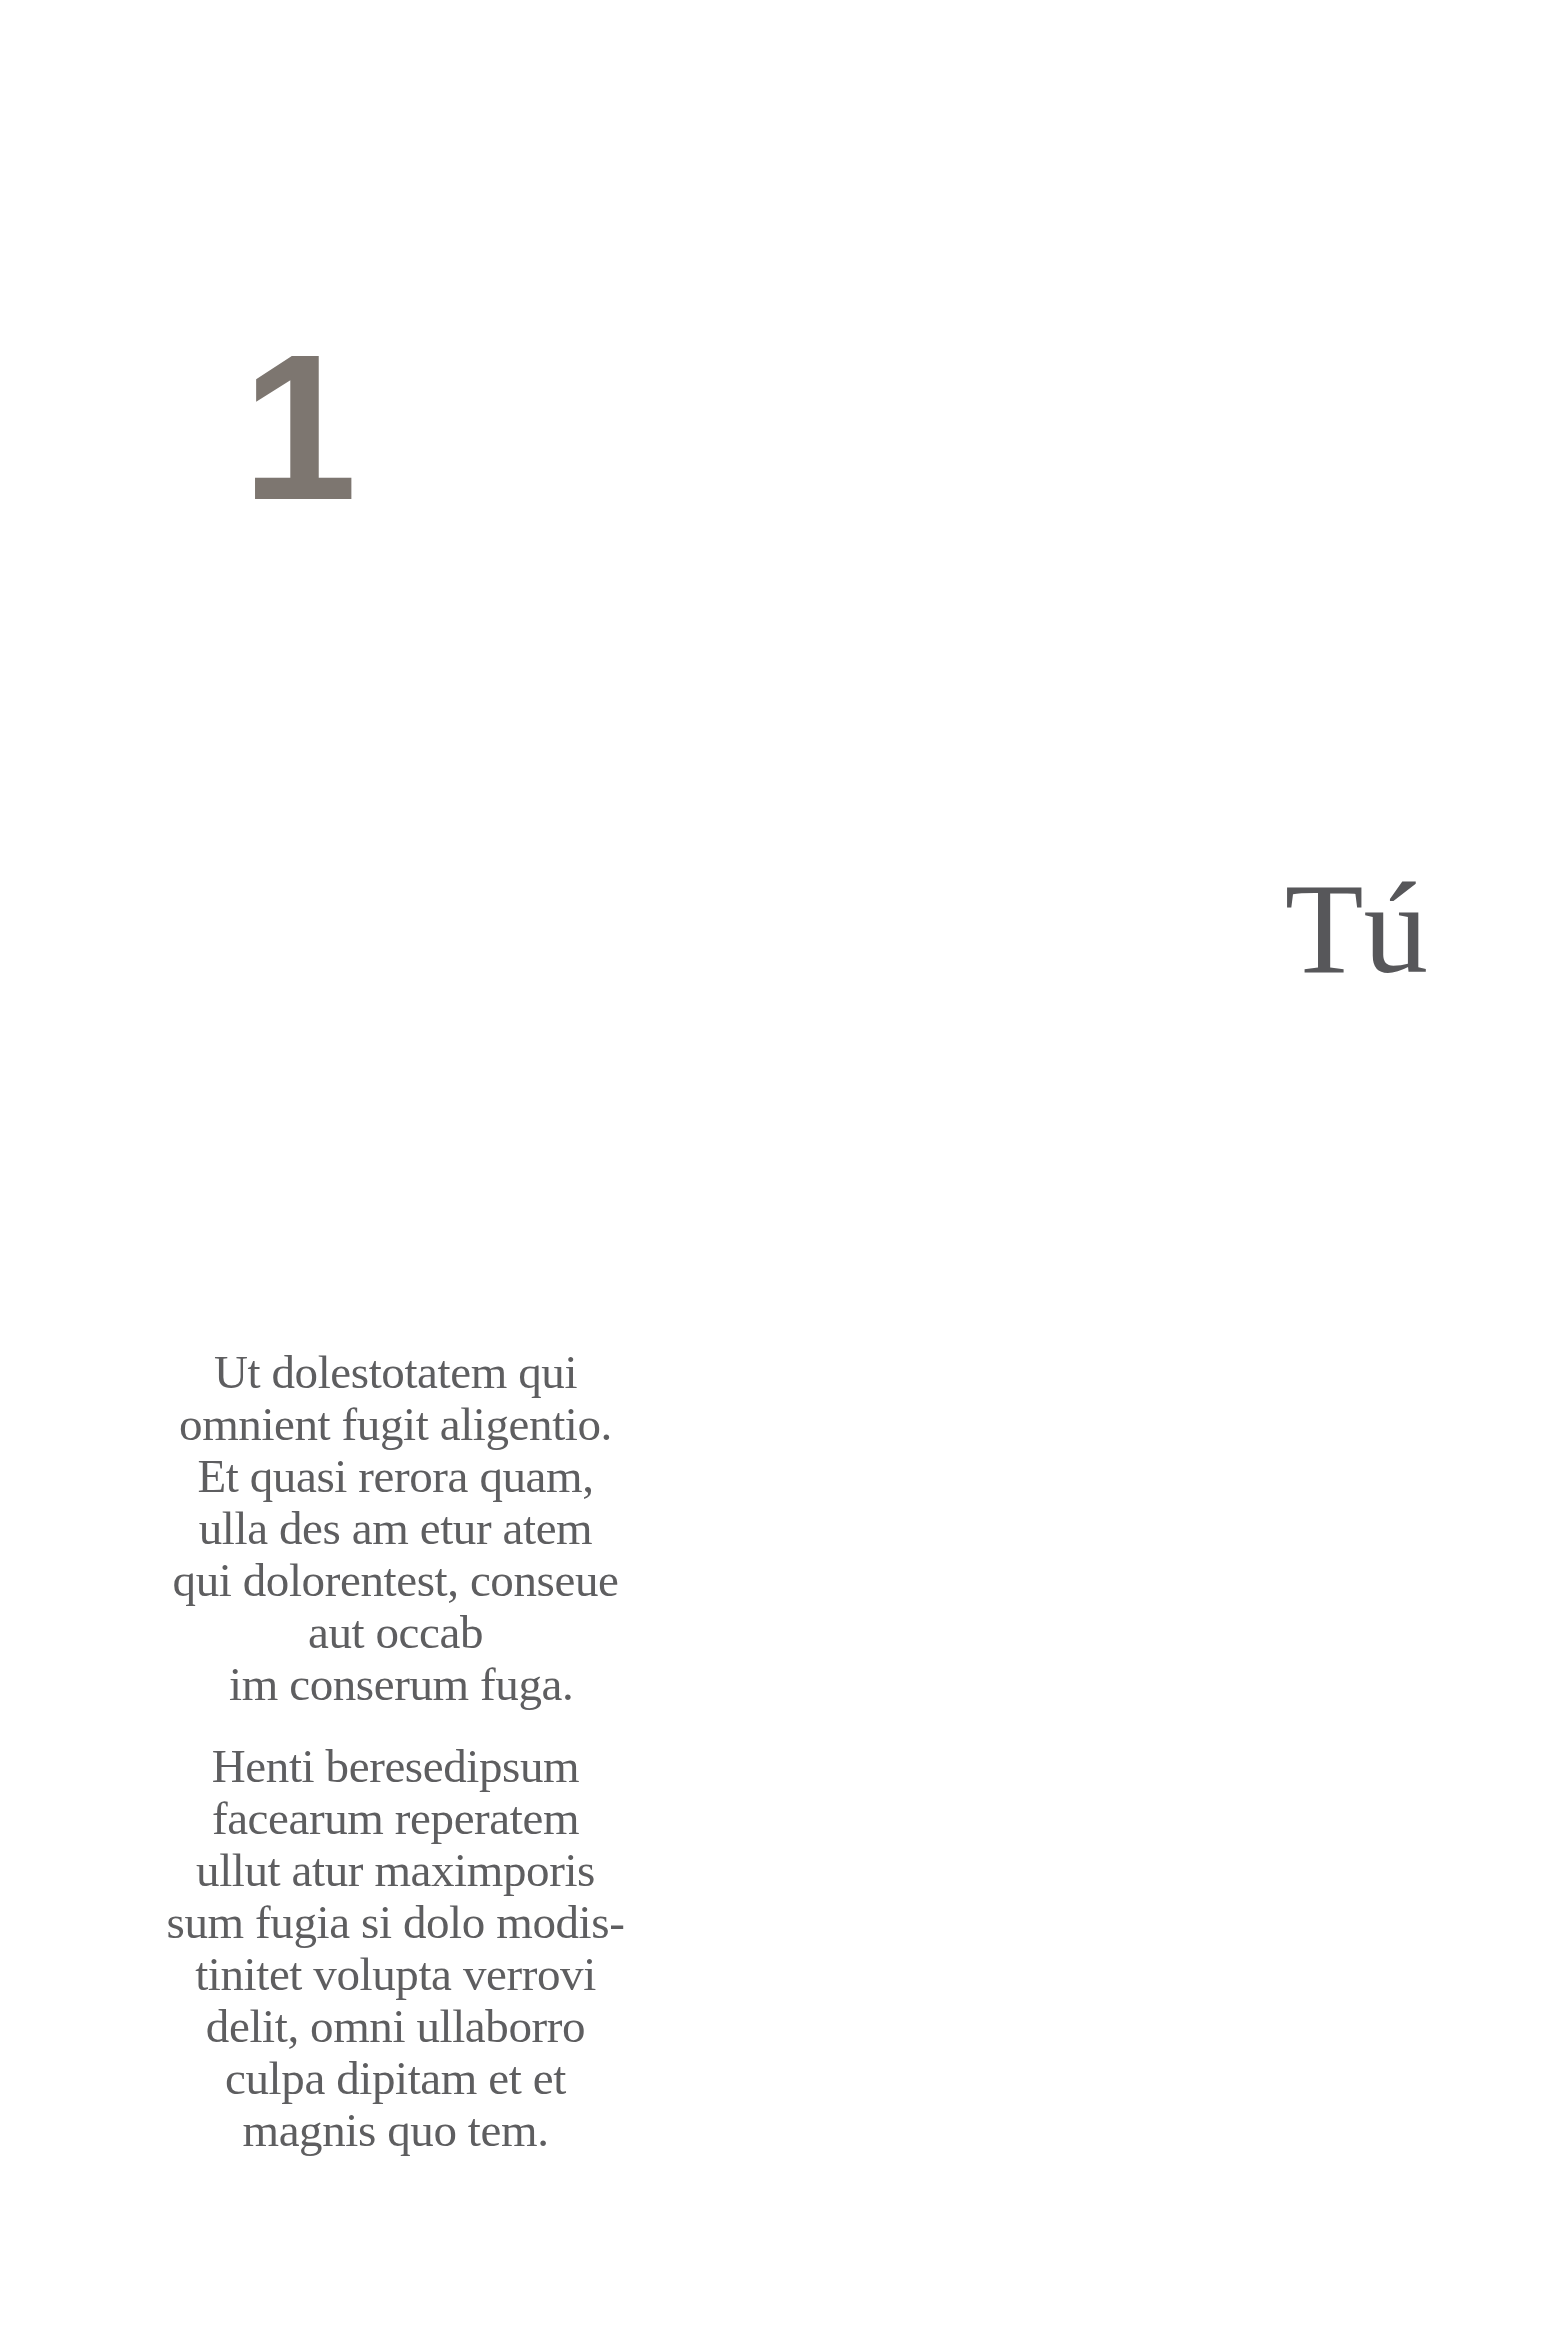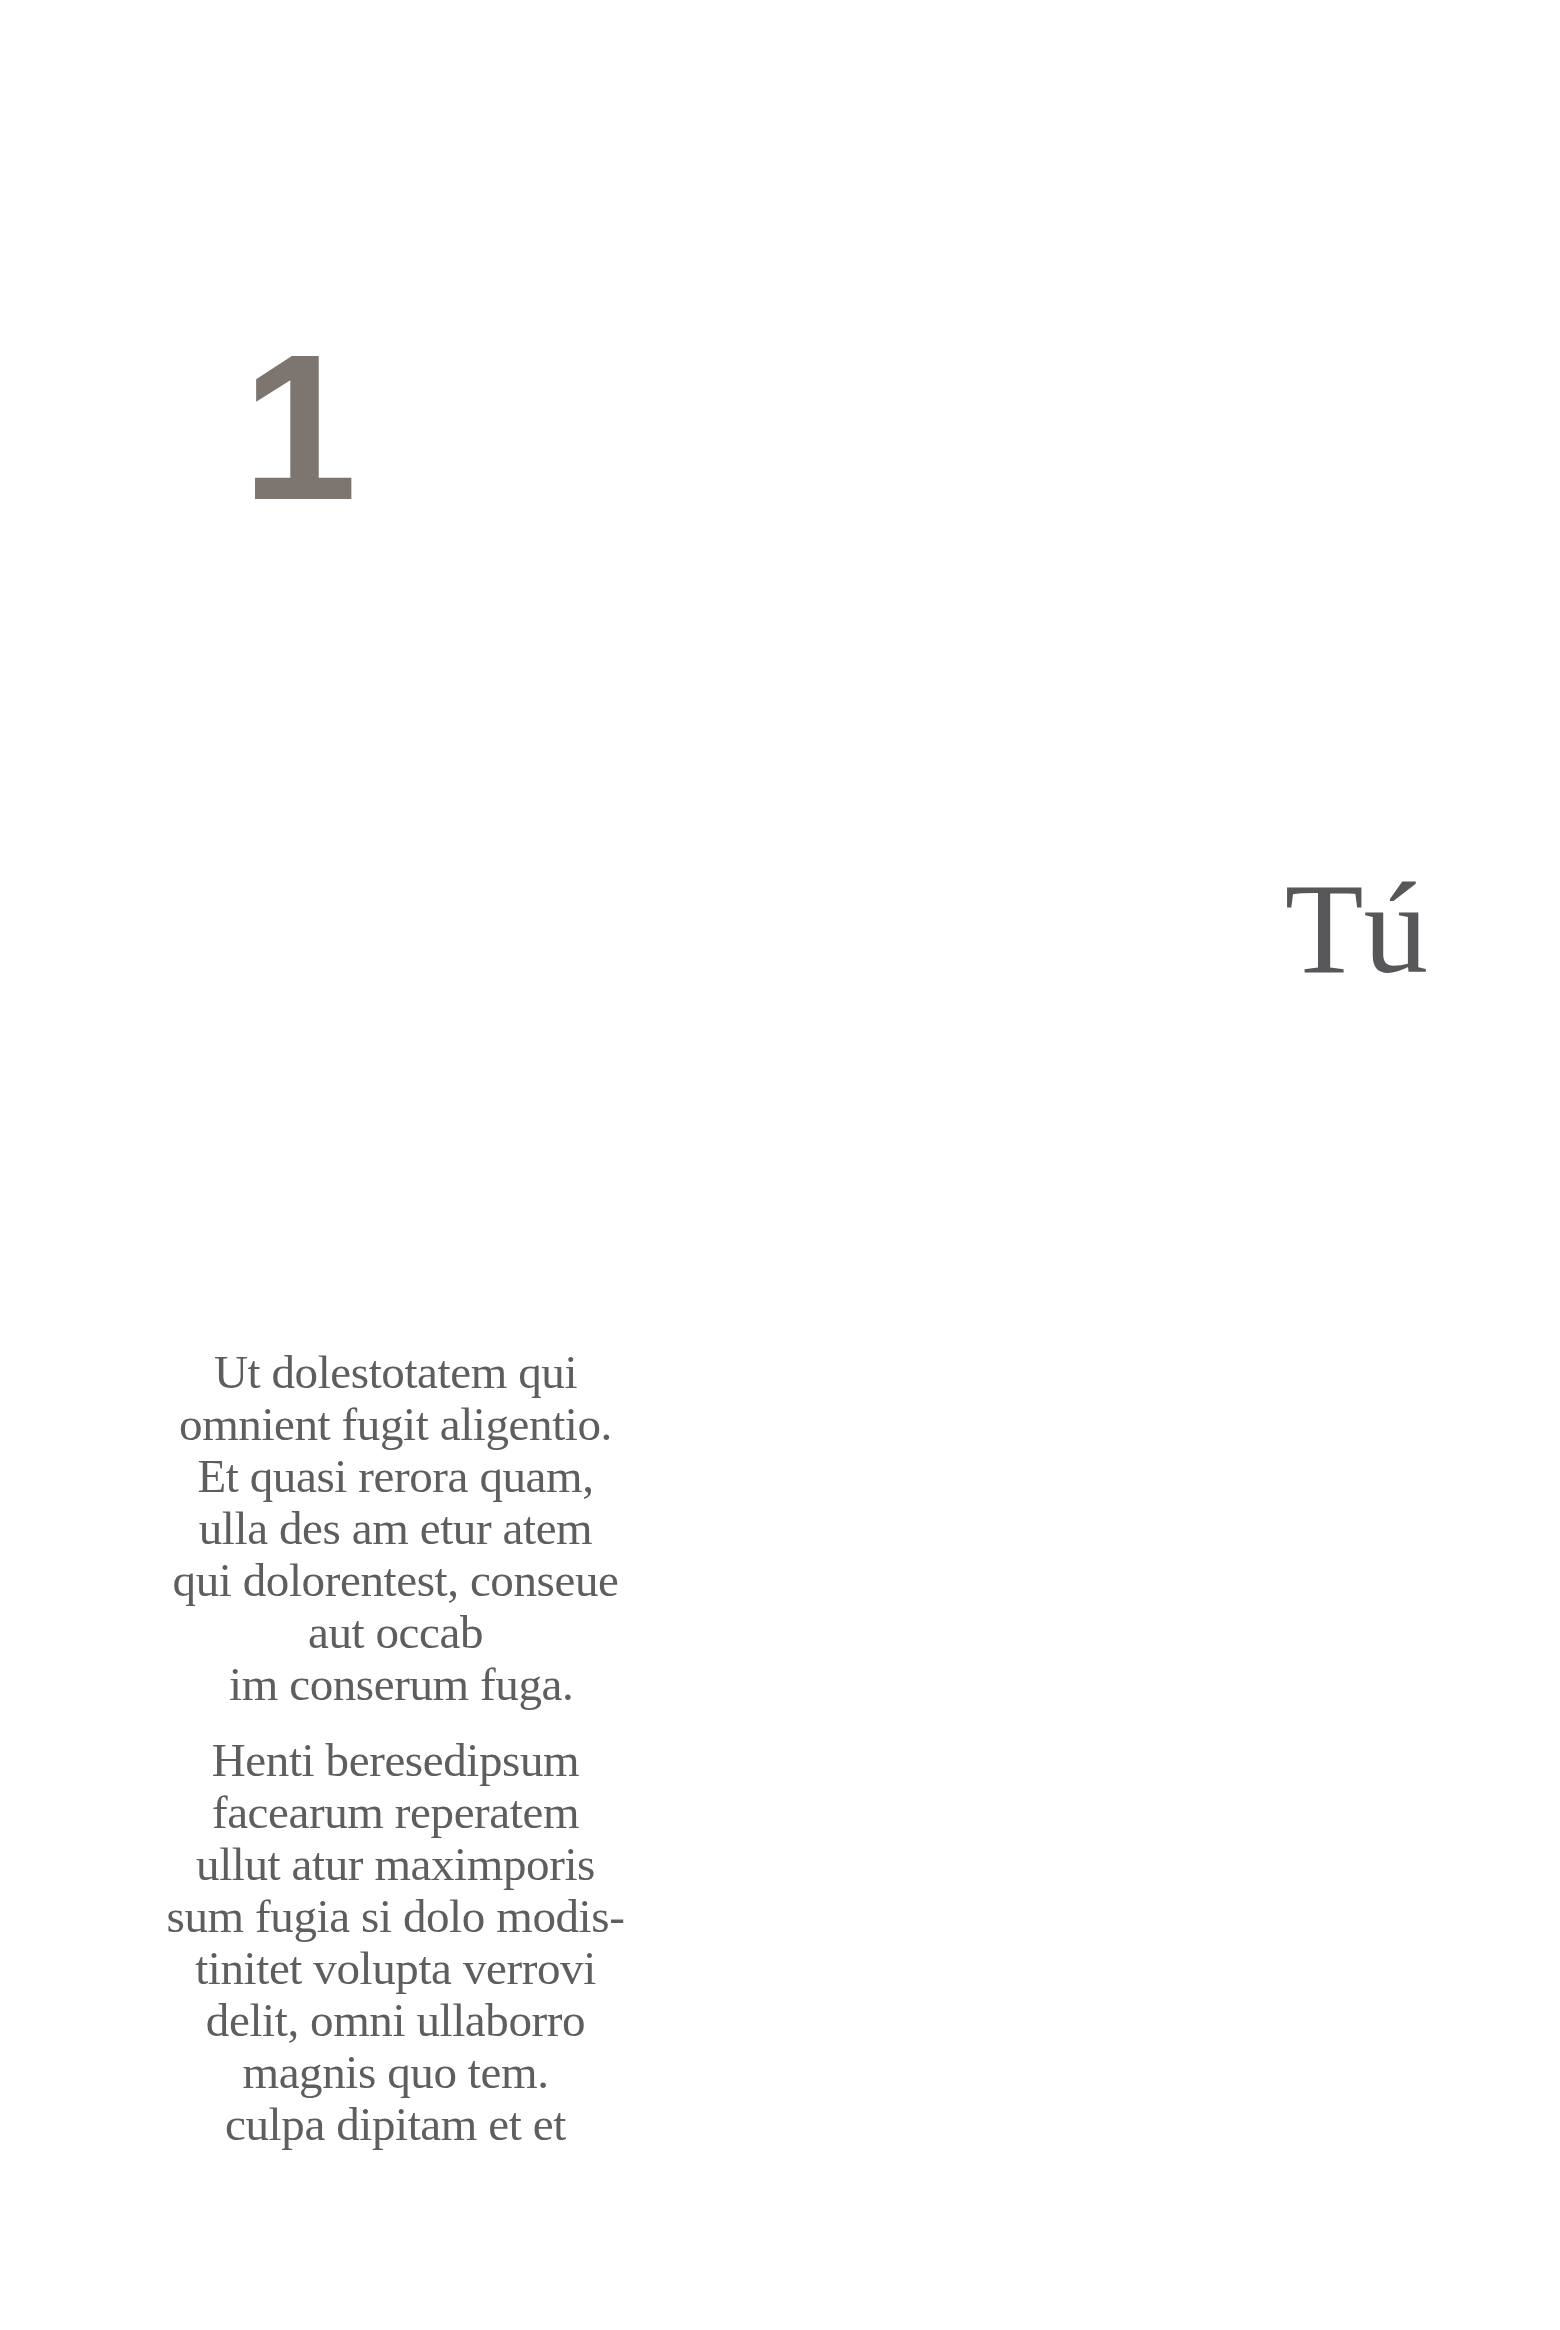--- a/index.html
+++ b/index.html
@@ -46,21 +46,21 @@
     line-height: 52px;
     color: #5e5e60;
     letter-spacing: -0.4px;
   }
   .para {
     margin: 0;
     padding: 0;
     text-align: center;
   }
   .para + .para {
-    margin-top: 24px;
+    margin-top: 30px;
   }
   .text-line {
     display: block;
     white-space: pre;   
   }
 </style>
 </head>
 <body>
 
 <div class="page">
@@ -81,20 +81,20 @@
       <span class="text-line"> im conserum fuga.</span>
     </p>
 
     <p class="para">
       <span class="text-line">Henti beresedipsum</span>
       <span class="text-line">facearum reperatem</span>
       <span class="text-line">ullut atur maximporis</span>
       <span class="text-line">sum fugia si dolo modis-</span>
       <span class="text-line">tinitet volupta verrovi</span>
       <span class="text-line">delit, omni ullaborro</span>
+      <span class="text-line">culpa dipitam et et</span>
       <span class="text-line">magnis quo tem.</span>
-      <span class="text-line">culpa dipitam et et</span>
     </p>
 
   </div>
 
 </div>
 
 
 </body></html>

